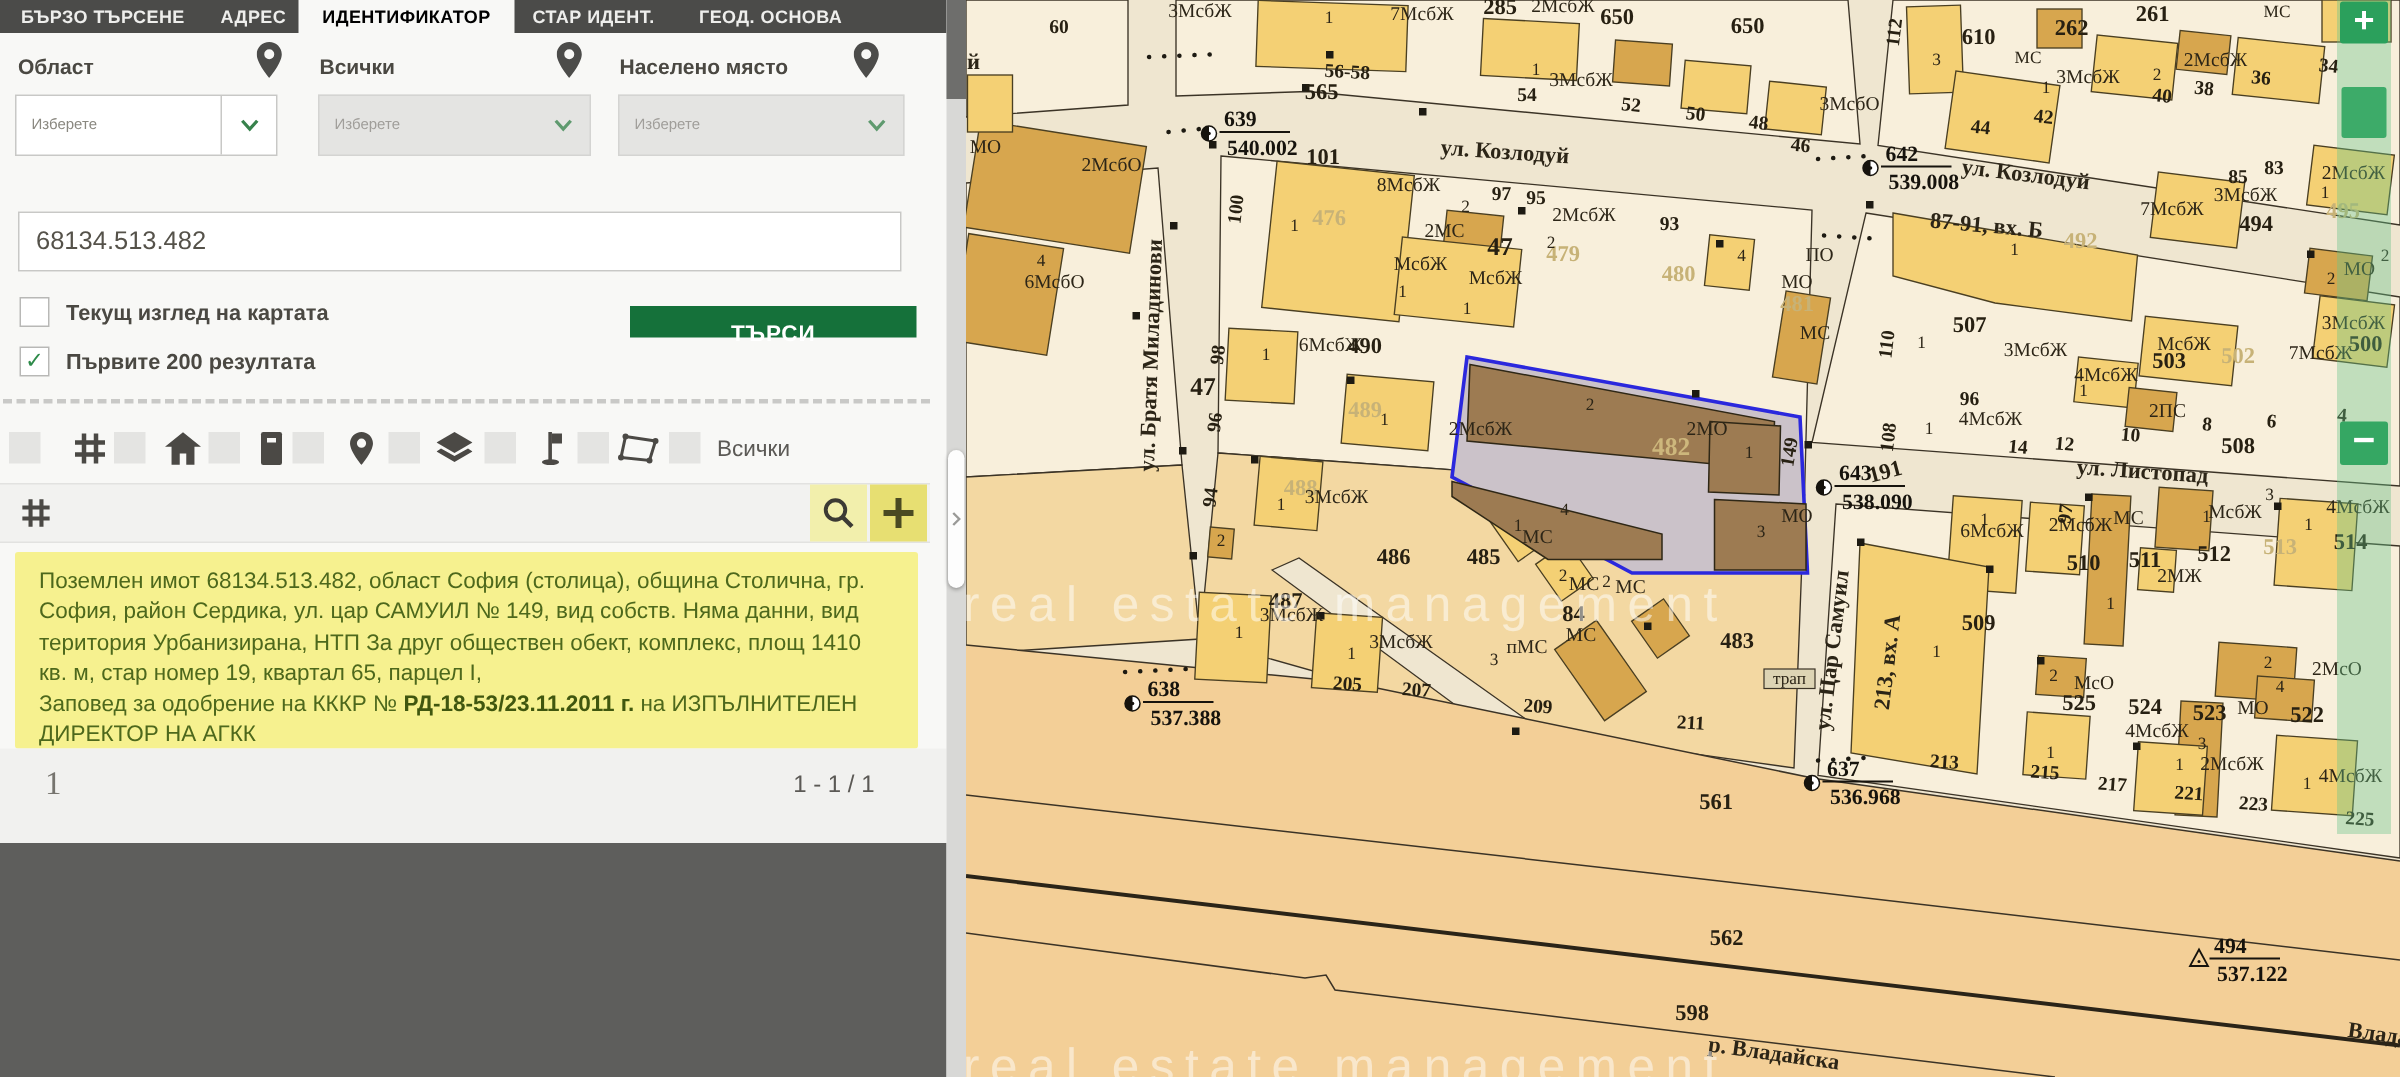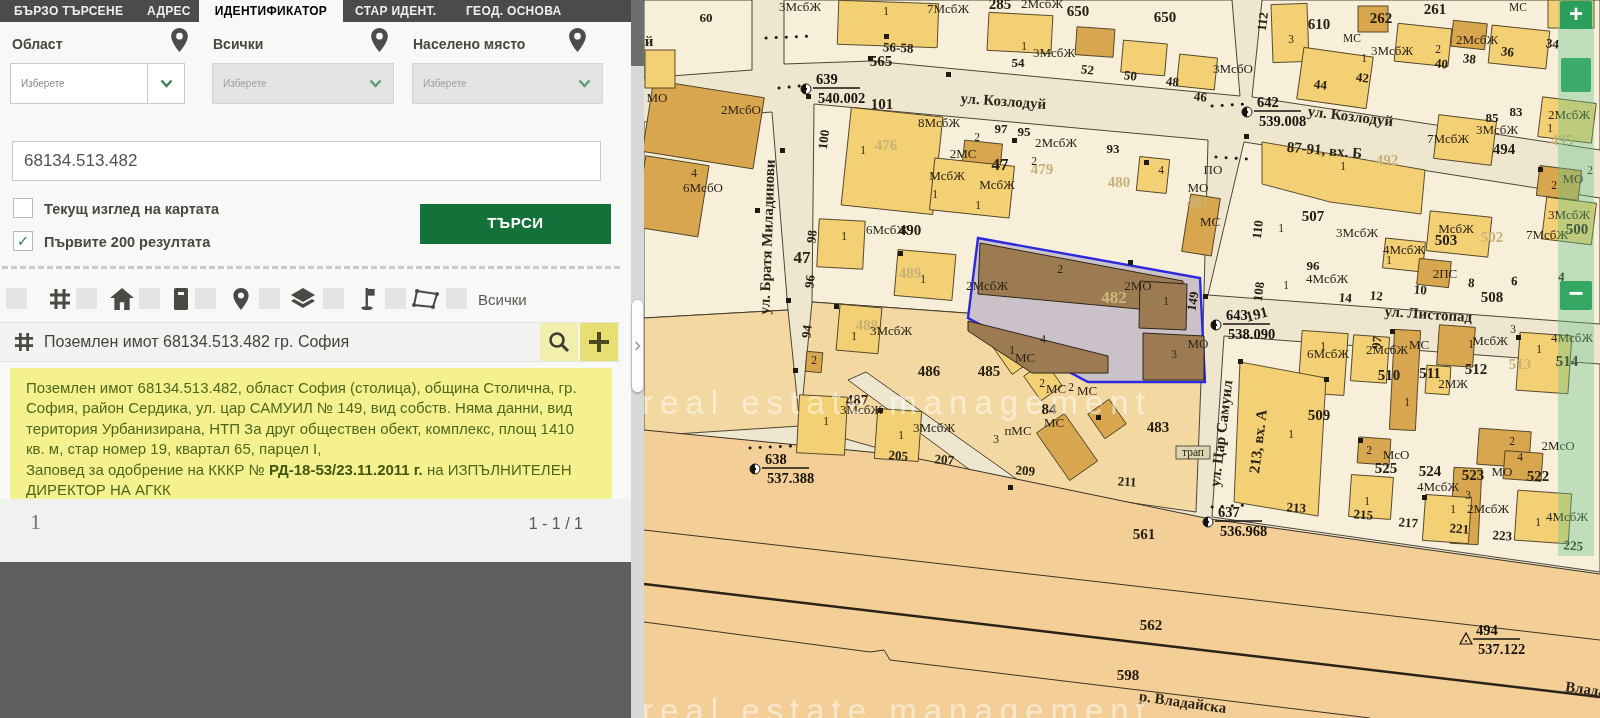--- a/index.html
+++ b/index.html
@@ -22,21 +22,21 @@
   .select.disabled .sval{color:#a09e9a;}
   .select.disabled .sarr{border-left:none;}
   #ekatte-label{position:absolute;left:12px;top:115px;font-size:14px;font-weight:bold;color:#4a4842;margin-top:43px;}
   #id-input{position:absolute;left:12px;top:141px;width:589px;height:40px;box-sizing:border-box;
             border:1px solid #c8c8c6;background:#fff;font-size:17px;color:#55524a;
             padding-left:11px;font-family:inherit;}
   .cbox{position:absolute;width:20px;height:20px;background:#fff;border:1px solid #b8b8b6;
         box-sizing:border-box;text-align:center;line-height:18px;font-size:15px;
         color:#2e8b4a;font-weight:bold;cursor:pointer;}
   .cblabel{position:absolute;font-size:14.5px;font-weight:bold;color:#4a4842;}
-  #search-btn{position:absolute;left:420px;top:204px;width:191px;height:40px;background:#15713a;
+  #search-btn{position:absolute;left:420px;top:204px;width:191px;height:21px;background:#15713a;
               color:#fff;font-size:15px;font-weight:bold;letter-spacing:.6px;border:none;
               text-align:center;line-height:38px;cursor:pointer;font-family:inherit;}
   #dashsep{position:absolute;left:2px;top:266px;width:618px;height:0;
            border-top:3px dashed #c9c9c7;}
   .tbsq{position:absolute;top:288px;width:21px;height:21px;background:#e4e4e2;cursor:pointer;}
   .tbicon{position:absolute;top:288px;width:24px;height:22px;cursor:pointer;}
   #all-label{position:absolute;left:478px;top:291px;font-size:15px;color:#5b5955;}
   #result-row{position:absolute;left:0;top:322px;width:620px;height:38px;background:#f2f2f0;
               border-top:1px solid #e2e2e0;border-bottom:1px solid #e2e2e0;}
   #result-title{position:absolute;left:44px;top:0;height:38px;line-height:38px;
@@ -203,21 +203,20 @@
         <circle cx="22" cy="19" r="2" fill="#4b4945"></circle>
         <circle cx="3" cy="17" r="2" fill="#4b4945"></circle>
       </svg>
     <div class="tbsq" style="left:446px"></div>
     <div id="all-label">Всички</div>
 
     <div id="result-row">
       <svg style="position:absolute;left:14px;top:9px;width:20px;height:20px" viewBox="0 0 22 22">
           <path d="M7,1 V21 M15,1 V21 M1,7 H21 M1,15 H21" stroke="#4b4945" stroke-width="3" fill="none"></path>
         </svg>
-      <div id="result-title">Поземлен имот 68134.513.482 гр. София</div>
       <div id="result-search">
         <svg width="22" height="22" viewBox="0 0 22 22">
             <circle cx="9" cy="9" r="6.5" fill="none" stroke="#3c3a34" stroke-width="2.6"></circle>
             <line x1="14" y1="14" x2="20" y2="20" stroke="#3c3a34" stroke-width="3"></line>
           </svg>
       </div>
       <div id="result-add">
         <svg width="22" height="22" viewBox="0 0 22 22">
             <path d="M11,1 V21 M1,11 H21" stroke="#4a4a22" stroke-width="4"></path>
           </svg>

